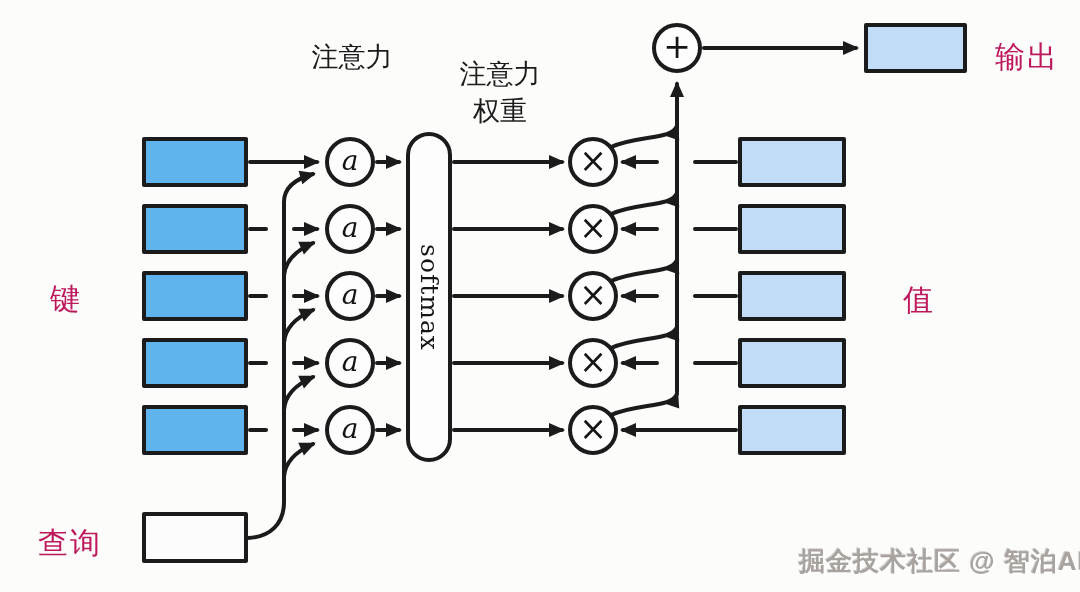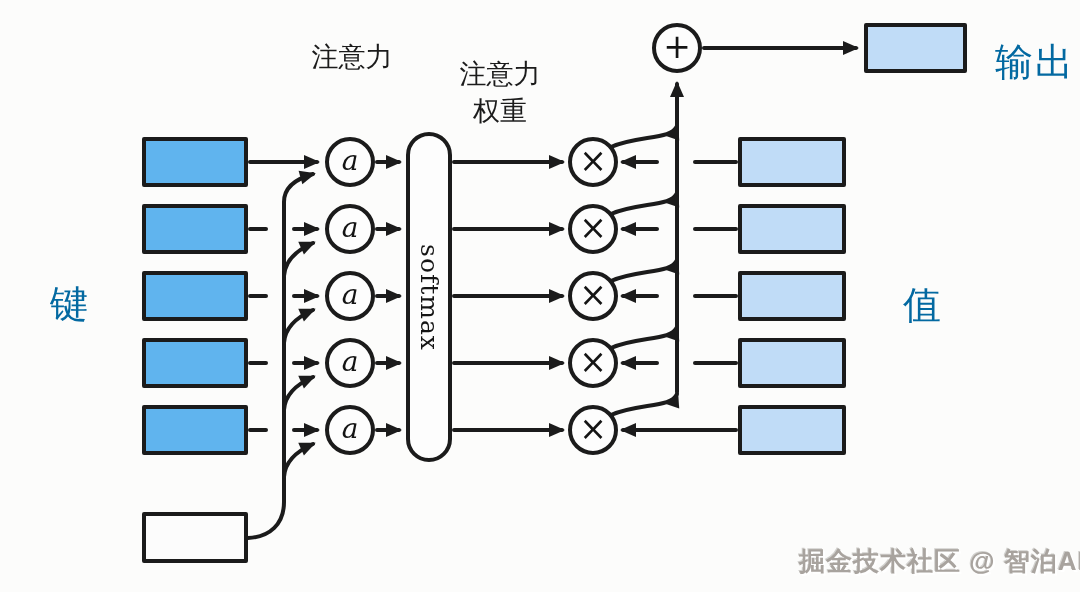--- a/index.html
+++ b/index.html
@@ -60,22 +60,22 @@
   }
   .softmax-capsule span{
     font-family:"DejaVu Serif", serif;
     font-size:25px;color:#141414;
     letter-spacing:1px;
     transform:rotate(90deg);
     white-space:nowrap;
   }
   .cjk-label{
     position:absolute;
-    color:#0369a1;
-    font-size:38px;
+    color:#be185d;
+    font-size:30px;
     letter-spacing:2px;
     white-space:nowrap;
   }
   .two-line-label{
     position:absolute;
     color:#1b1b1b;
     font-size:27px;
     line-height:39px;
     text-align:center;
     white-space:nowrap;
@@ -207,20 +207,21 @@
 
   <div class="box value-box" style="top:137px"></div>
   <div class="box value-box" style="top:204px"></div>
   <div class="box value-box" style="top:271px"></div>
   <div class="box value-box" style="top:338px"></div>
   <div class="box value-box" style="top:405px"></div>
 
   <div class="box output-box"></div>
 
   <div class="cjk-label keys-label">键</div>
+  <div class="cjk-label query-label">查询</div>
   <div class="cjk-label values-label">值</div>
   <div class="cjk-label output-label">输出</div>
 
   <div class="two-line-label scoring-label">
     <span>注意力</span><br>
   </div>
 
   <div class="two-line-label weights-label">
     <span>注意力</span><br>
     <span>权重</span>

